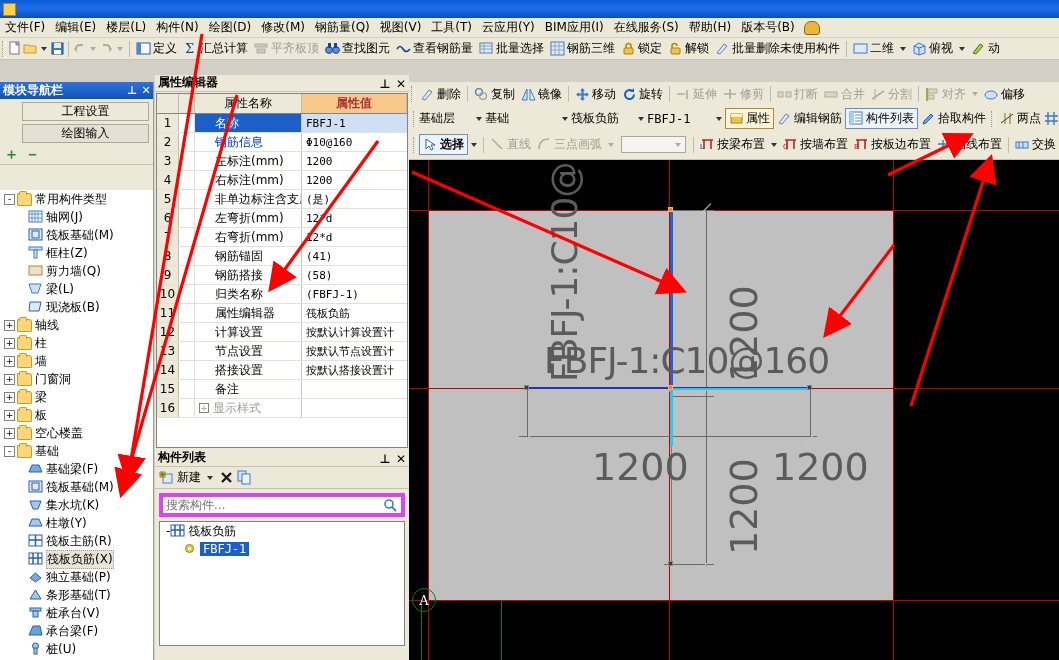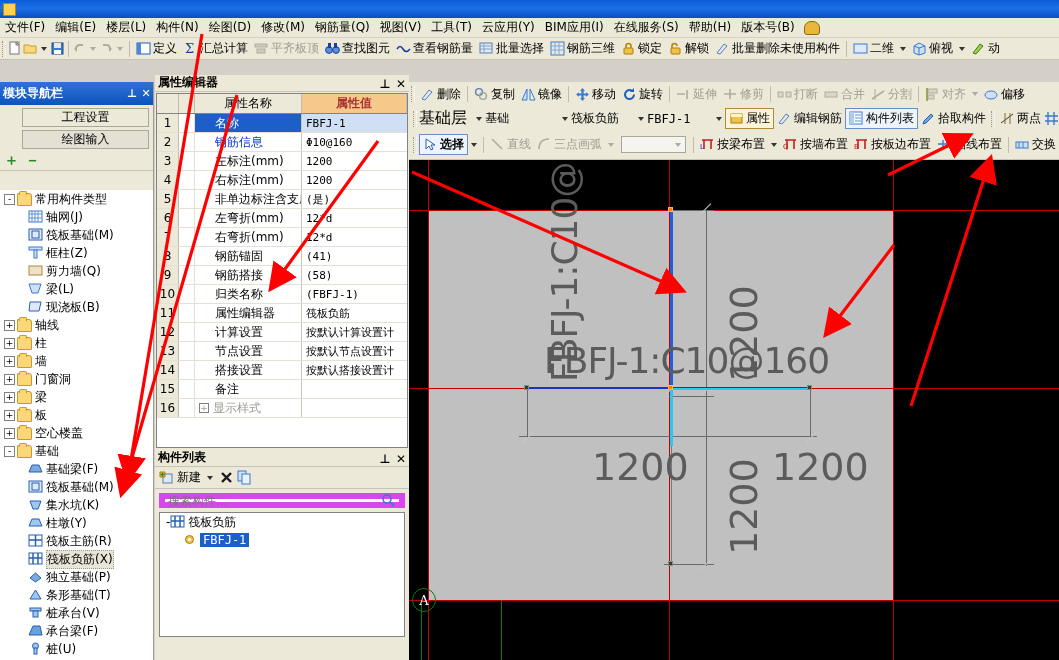--- a/index.html
+++ b/index.html
@@ -42,21 +42,21 @@
   .tb-item.dis { color:#9d9d93; }
   .sep { width:1px;height:16px;background:#c0bcae;margin:0 3px;flex:0 0 auto;}
   .gripper { width:4px;height:16px;border-left:1px dotted #9b978a;border-right:1px dotted #fff;margin:0 2px;flex:0 0 auto;}
   .ic { width:15px;height:15px;flex:0 0 auto;display:inline-block;position:relative;}
   .caret { width:0;height:0;border-left:3px solid transparent;border-right:3px solid transparent;border-top:4px solid #333;margin:0 3px; flex:0 0 auto;}
   .caret.dis { border-top-color:#aaa; }
 
   
   .leftpanel { position:absolute; left:0; top:82px; width:154px; height:578px; background:#ece9d8; border-right:1px solid #9d9d93;}
   .panel-title {
-    height:23px; background:linear-gradient(to bottom,#2f72d8,#0d53bc); color:#fff;
+    height:17px; background:linear-gradient(to bottom,#2f72d8,#0d53bc); color:#fff;
     font-size:12px; font-weight:bold; display:flex;align-items:center;padding-left:3px;
     font-family:"DejaVu Sans",sans-serif; white-space:nowrap; overflow:hidden;
   }
   .panel-title .spacer{flex:1;}
   .pin,.closex { width:14px;text-align:center;color:#fff;font-size:11px;font-weight:bold;}
   .navbtn {
     margin:3px 4px 0 22px; height:19px; background:#ece9d8; border:1px solid #aca899;
     display:flex;align-items:center;justify-content:center;font-size:12px;
     font-family:"DejaVu Sans",sans-serif;
   }
@@ -89,21 +89,21 @@
   .g-val { width:105px;padding-left:4px;display:flex;align-items:center;overflow:hidden;white-space:nowrap;font-family:"DejaVu Sans Mono",monospace;font-size:11px;}
   .grow.r1 .g-name { background:#1c5fc8;color:#fff; }
   .grow.r1 .g-val { background:#cfe0f5; }
   .grow .g-name.blue { color:#0033cc; }
   .grow .g-name.gray { color:#9d9d93; }
   .expandbox{width:10px;height:10px;border:1px solid #808080;font-size:9px;line-height:8px;text-align:center;margin-right:4px;background:#fff;}
 
   
   .complist { position:absolute;left:155px;top:450px;width:254px;height:210px;background:#ece9d8;}
   .cl-toolbar{height:22px;display:flex;align-items:center;gap:3px;padding-left:4px;border-bottom:1px solid #c6c2b4;}
-  .cl-search{margin:4px 4px 0 4px;height:15px;background:#fff;border:6px solid #d946ef;display:flex;align-items:center;padding:0 3px;}
+  .cl-search{margin:4px 4px 0 4px;height:24px;background:#fff;border:4px solid #d946ef;display:flex;align-items:center;padding:0 3px;}
   .cl-search input{border:none;outline:none;flex:1;font-size:12px;color:#999;font-family:"DejaVu Sans",sans-serif;background:transparent;}
   .cl-tree{margin:4px 4px 0 4px;height:125px;background:#fff;border:1px solid #848284;font-size:12px;font-family:"DejaVu Sans",sans-serif;overflow:hidden;}
   .cl-row{display:flex;align-items:center;height:18px;padding-left:4px;white-space:nowrap;}
   .sel-blue{background:#1c5fc8;color:#fff;padding:0 3px;font-family:"DejaVu Sans Mono",monospace;}
 
   
   .canvas { position:absolute;left:409px;top:160px;width:650px;height:500px;background:#000;overflow:hidden;}
   .slab { position:absolute;left:19px;top:50px;width:465px;height:390px;background:#c0c0c0;}
   .gl-red-h{position:absolute;height:1px;background:#c00000;left:0;width:650px;}
   .gl-red-v{position:absolute;width:1px;background:#c00000;top:0;height:500px;}
@@ -764,21 +764,21 @@
         <span class="ic"><svg width="15" height="15" viewBox="0 0 15 15">
               <ellipse cx="7" cy="8" rx="6" ry="4" fill="#cfe0f5" stroke="#3a7ad0"></ellipse>
             </svg></span>
         <span>偏移</span>
       </span>
     </div>
 
     <div style="display:flex;align-items:center;height:25px;white-space:nowrap;overflow:hidden;padding-left:2px;">
       <span class="gripper"></span>
       <span style="display:inline-flex;align-items:center;width:68px;">
-        <span style="font-size:16px;font-family:Liberation Mono, monospace;flex:1">基础层</span>
+        <span style="font-size:12px;font-family:Liberation Mono, monospace;flex:1">基础层</span>
         <span class="caret"></span>
       </span>
       <span style="display:inline-flex;align-items:center;width:88px;">
         <span style="font-size:12px;font-family:'DejaVu Sans',sans-serif;flex:1">基础</span>
         <span class="caret"></span>
       </span>
       <span style="display:inline-flex;align-items:center;width:78px;">
         <span style="font-size:12px;font-family:'DejaVu Sans',sans-serif;flex:1">筏板负筋</span>
         <span class="caret"></span>
       </span>

